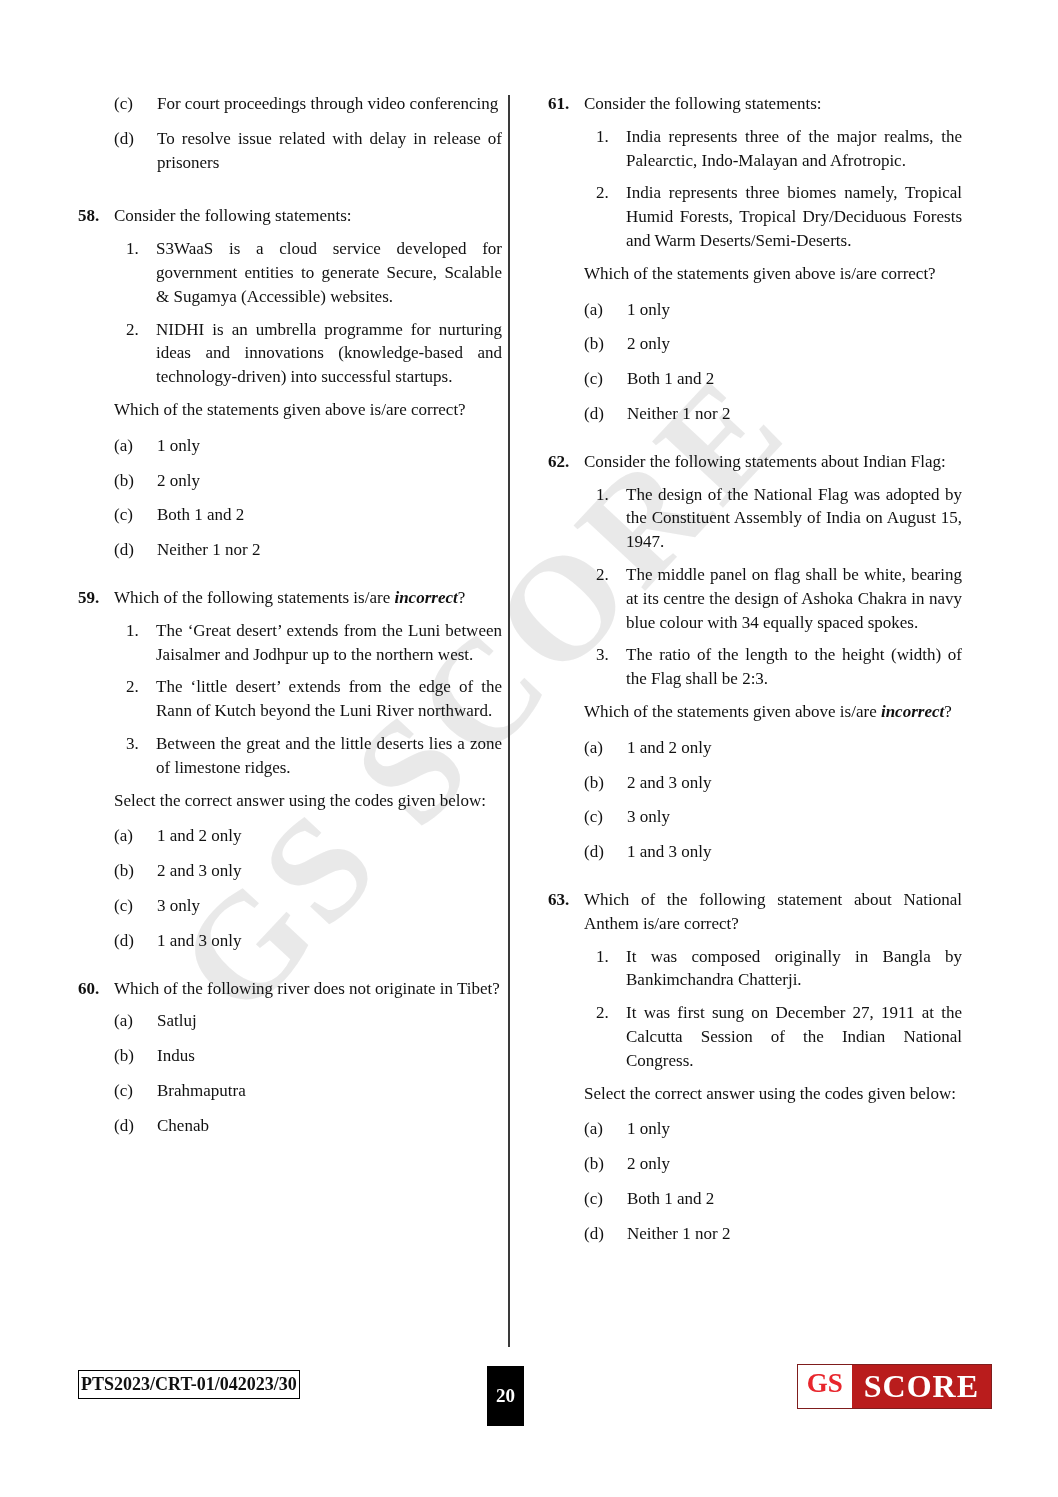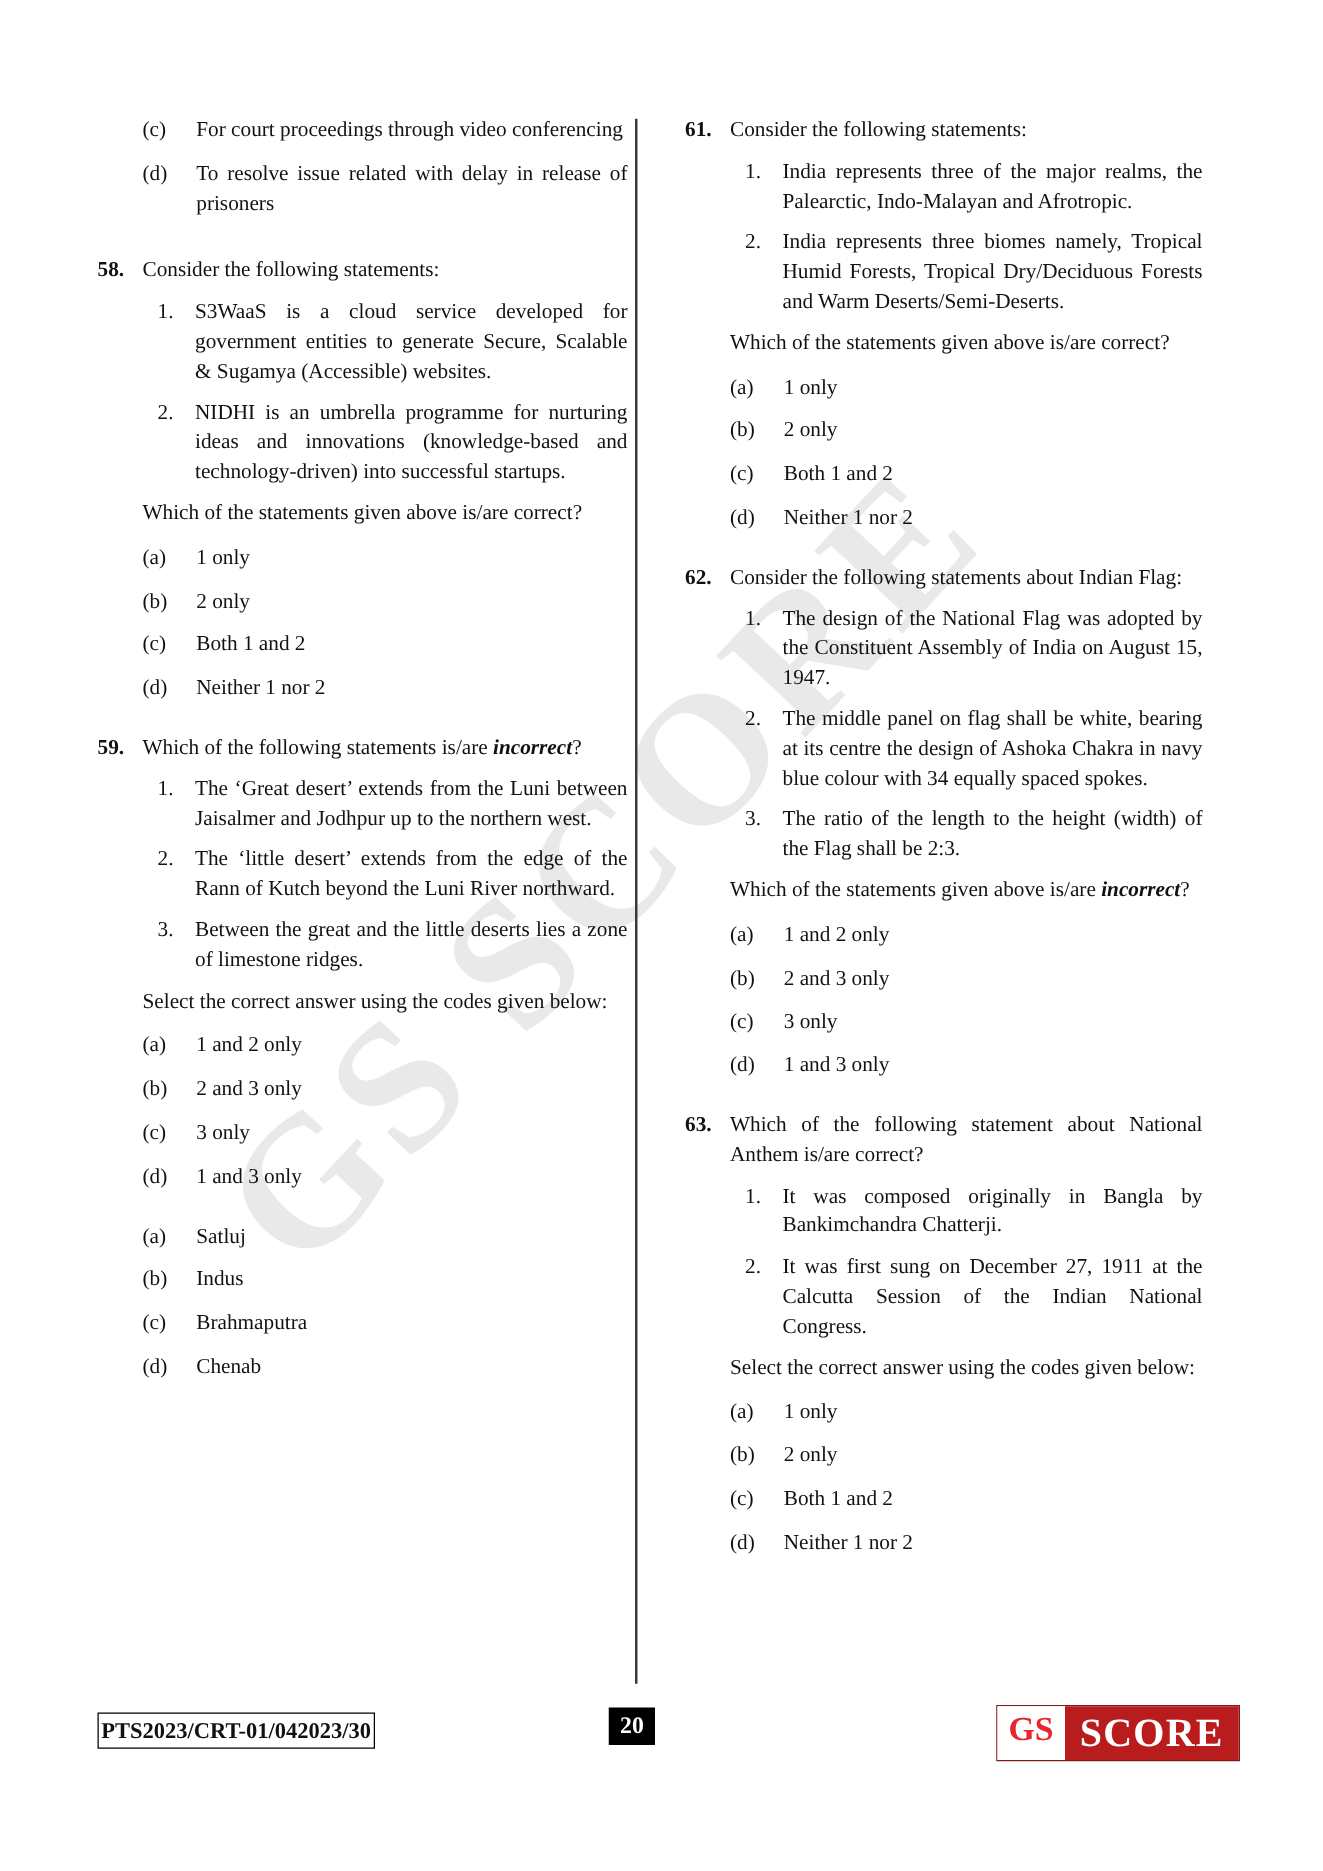--- a/index.html
+++ b/index.html
@@ -24,21 +24,21 @@
   .stx{flex:1;text-align:justify}
   .stem{margin:3px 0 12px 36px;text-align:justify}
   .opts{margin-left:36px}
   .opt{display:flex;margin-bottom:11px}
   .ol{width:43px;flex-shrink:0}
   .ot{flex:1}
   .em{font-weight:bold;font-style:italic}
   .footer-code{position:absolute;left:78px;top:1370px;border:1.5px solid #000;
     padding:3px 2px;font-weight:bold;font-size:18px;z-index:1;background:#fff}
   .page-num{position:absolute;left:487px;top:1366px;background:#000;color:#fff;
-    font-weight:bold;font-size:19px;padding:4px 9px;z-index:1}
+    font-weight:bold;font-size:19px;padding:19px 9px;z-index:1}
   .logo{position:absolute;right:66px;top:1364px;display:flex;align-items:stretch;z-index:1;
     border:1px solid #7f1d1d;background:#fff}
   .logo-gs{color:#e8262d;font-weight:bold;font-size:27px;padding:3px 9px;background:#fff}
   .logo-score{background:#b91c1c;color:#fff;font-weight:bold;font-size:32px;padding:3px 12px;letter-spacing:1px}
 </style>
 </head>
 <body>
 
 <div class="page">
 
@@ -128,20 +128,24 @@
             <span class="ot">3 only</span>
           </div>
         <div class="opt">
             <span class="ol">(d)</span>
             <span class="ot">1 and 3 only</span>
           </div>
       </div>
     </div>
 
     <div class="q">
+      <div class="q-head">
+        <span class="q-num">60.</span>
+        <span class="q-intro">Which of the following river does not originate in Tibet?</span>
+      </div>
       <div class="opts">
         <div class="opt">
             <span class="ol">(a)</span>
             <span class="ot">Satluj</span>
           </div>
         <div class="opt">
             <span class="ol">(b)</span>
             <span class="ot">Indus</span>
           </div>
         <div class="opt">

